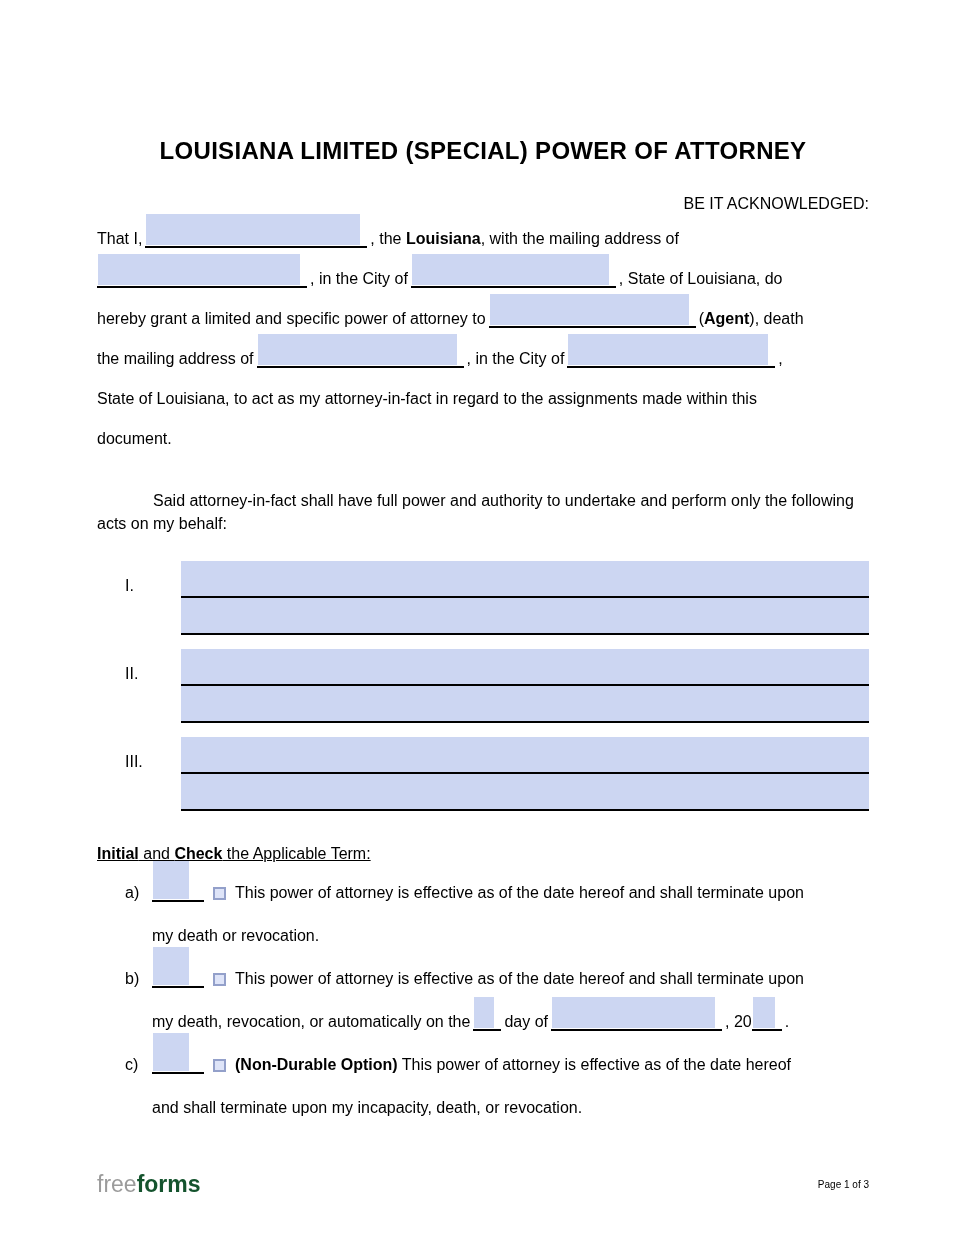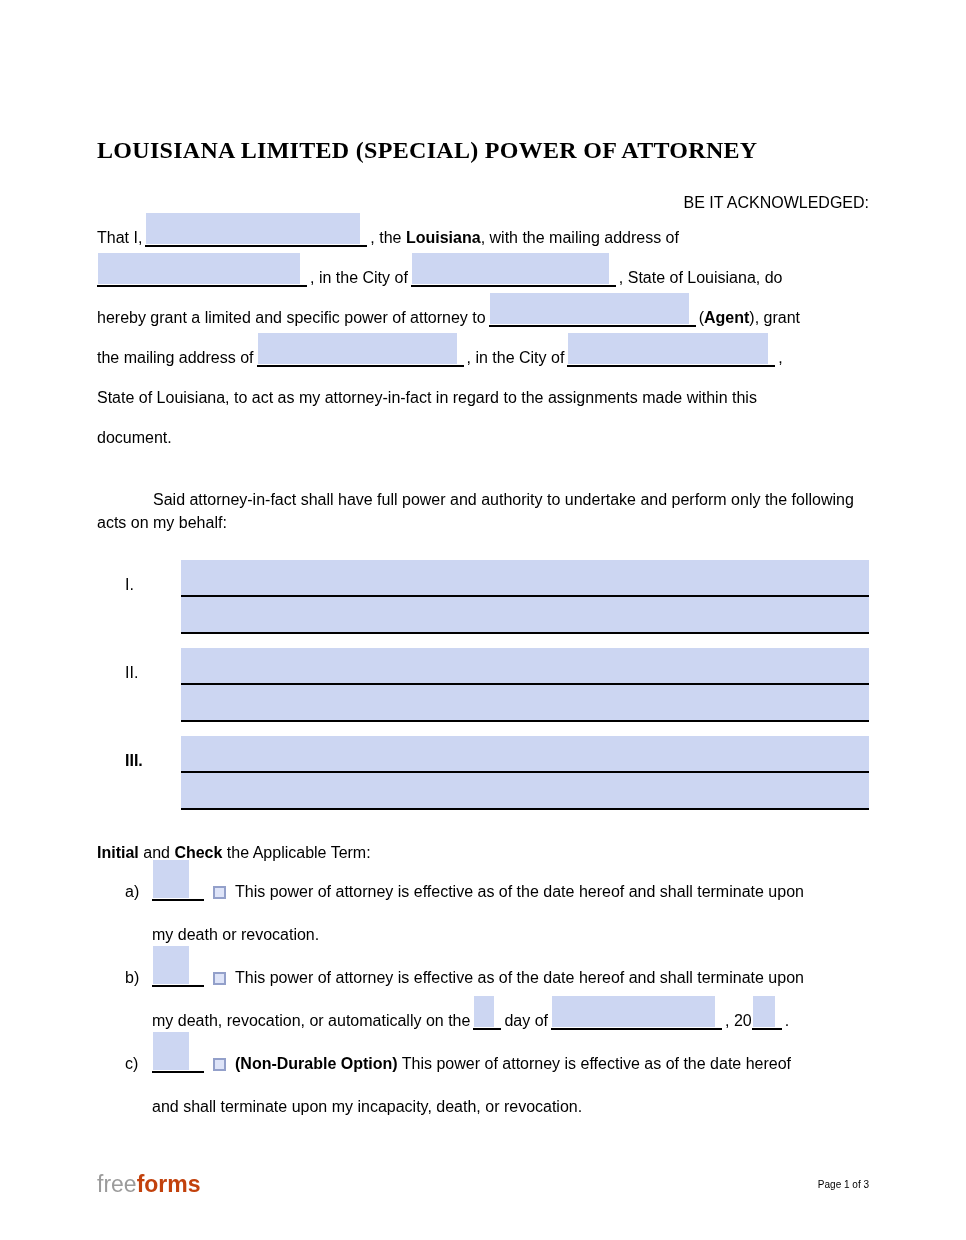--- a/index.html
+++ b/index.html
@@ -12,26 +12,25 @@
     margin: 0 auto;
     background: #ffffff;
     font-family: "Liberation Sans", sans-serif;
     font-size: 16px;
     color: #000000;
     padding: 137px 97px 0 97px;
     overflow: hidden;
   }
   .doc-title {
     margin: 0 0 30px 0;
-    text-align: left;
+    text-align: center;
     font-size: 24px;
     font-weight: bold;
     letter-spacing: 0.3px;
     white-space: nowrap;
-    font-family: Liberation Serif, serif;
   }
   .ack { margin: 0 0 2px 0; text-align: right; }
 
   
   .intro { margin-top: 6px; }
   .iline { height: 40px; line-height: 40px; white-space: nowrap; }
 
   
   .blank {
     display: inline-block;
@@ -62,31 +61,31 @@
 
   .authority {
     margin: 30px 0 12px 0;
     line-height: 23px;
     text-indent: 56px;
   }
 
   
   .acts { margin-top: 26px; }
   .act { display: flex; margin-bottom: 14px; }
-  .act:last-child { margin-bottom: 0; font-weight: bold; }
+  .act:last-child { margin-bottom: 0; }
   .act-label { width: 84px; padding-left: 28px; padding-top: 16px; }
   .act-lines { flex: 1; }
   .act-line {
     height: 37px;
     background: #ccd6f2;
     border-bottom: 2px solid #000;
   }
 
   
-  .terms-heading { margin: 34px 0 8px 0; }
+  .terms-heading { margin: 34px 0 8px 0; text-decoration: underline; }
   .term { display: flex; margin-left: 28px; }
   .term-label { width: 27px; line-height: 43px; }
   .term-body { flex: 1; }
   .term-line { height: 43px; line-height: 43px; white-space: nowrap; }
 
   .initial {
     display: inline-block;
     position: relative;
     width: 52px;
     height: 20px;
@@ -118,41 +117,41 @@
     position: absolute;
     left: 97px;
     right: 97px;
     bottom: 44px;
     display: flex;
     justify-content: space-between;
     align-items: flex-end;
   }
   .brand { font-size: 23px; line-height: 1; }
   .brand-free { color: #9b9b9b; font-weight: 400; text-align: right; }
-  .brand-forms { color: #c2410c; font-weight: 700; }
+  .brand-forms { color: #14532d; font-weight: 700; }
   .pagenum { font-size: 10px; padding-bottom: 6px; }
 </style>
 </head>
 <body>
 
 <div class="page">
 
   <h1 class="doc-title">LOUISIANA LIMITED (SPECIAL) POWER OF ATTORNEY</h1>
 
   <p class="ack">BE IT ACKNOWLEDGED:</p>
 
   <div class="intro">
     <div class="iline">
       <span>That I,</span><span class="blank w222"></span><span>, the </span><b>Louisiana</b><span>, with the mailing address of</span>
     </div>
     <div class="iline">
       <span class="blank w210" style="margin-left:0"></span><span>, in the City of</span><span class="blank w205"></span><span>, State of Louisiana, do</span>
     </div>
     <div class="iline">
-      <span>hereby grant a limited and specific power of attorney to</span><span class="blank w207"></span><span>(</span><b>Agent</b><span>), grant</span>
+      <span>hereby grant a limited and specific power of attorney to</span><span class="blank w207"></span><span>(</span><b>Agent</b><span>), death</span>
     </div>
     <div class="iline">
       <span>the mailing address of</span><span class="blank w207"></span><span>, in the City of</span><span class="blank w208"></span><span>,</span>
     </div>
     <div class="iline">
       <span>State of Louisiana, to act as my attorney-in-fact in regard to the assignments made within this</span>
     </div>
     <div class="iline">
       <span>document.</span>
     </div>

